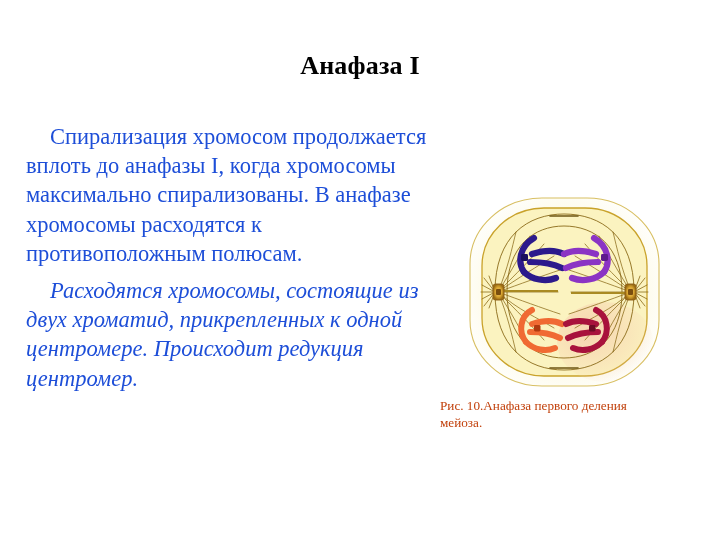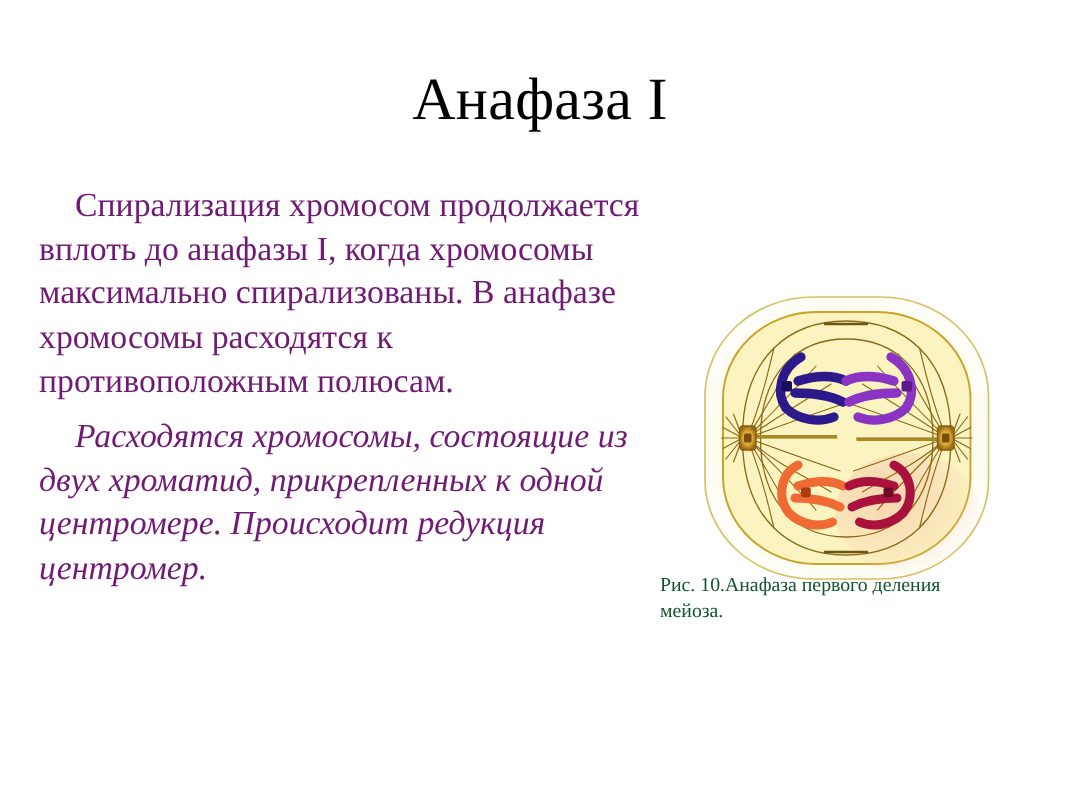--- a/index.html
+++ b/index.html
@@ -18,41 +18,41 @@
     color: #000000;
   }
 
   
   #slide-title {
     position: absolute;
     left: 0;
     top: 48px;
     width: 720px;
     text-align: center;
-    font-size: 40px;
+    font-size: 26px;
     line-height: 36px;
-    font-weight: normal;
+    font-weight: bold;
     letter-spacing: 0.2px;
     color: #000000;
     white-space: pre;
   }
 
   
   #body-text {
     position: absolute;
     left: 26px;
     top: 122px;
     width: 408px;
   }
   .body-para {
     font-size: 22.5px;
     line-height: 29.2px;
     text-align: left;
     margin: 0;
-    color: #701a75;
+    color: #1d4ed8;
   }
   .body-para + .body-para {
     margin-top: 8px;
     font-style: italic;
   }
   .indent {
     text-indent: 24px;
   }
 
   
@@ -66,25 +66,25 @@
   #cell-figure {
     position: absolute;
     left: 22px;
     top: 0;
     width: 205px;
     height: 200px;
   }
   #figure-caption {
     position: absolute;
     left: 0px;
-    top: 190px;
+    top: 206px;
     width: 230px;
     font-size: 13.2px;
     line-height: 16.5px;
-    color: #14532d;
+    color: #c2410c;
     text-align: left;
   }
 </style>
 </head>
 <body>
 
 <div id="slide">
 
   <div id="slide-title">Анафаза I</div>
 

